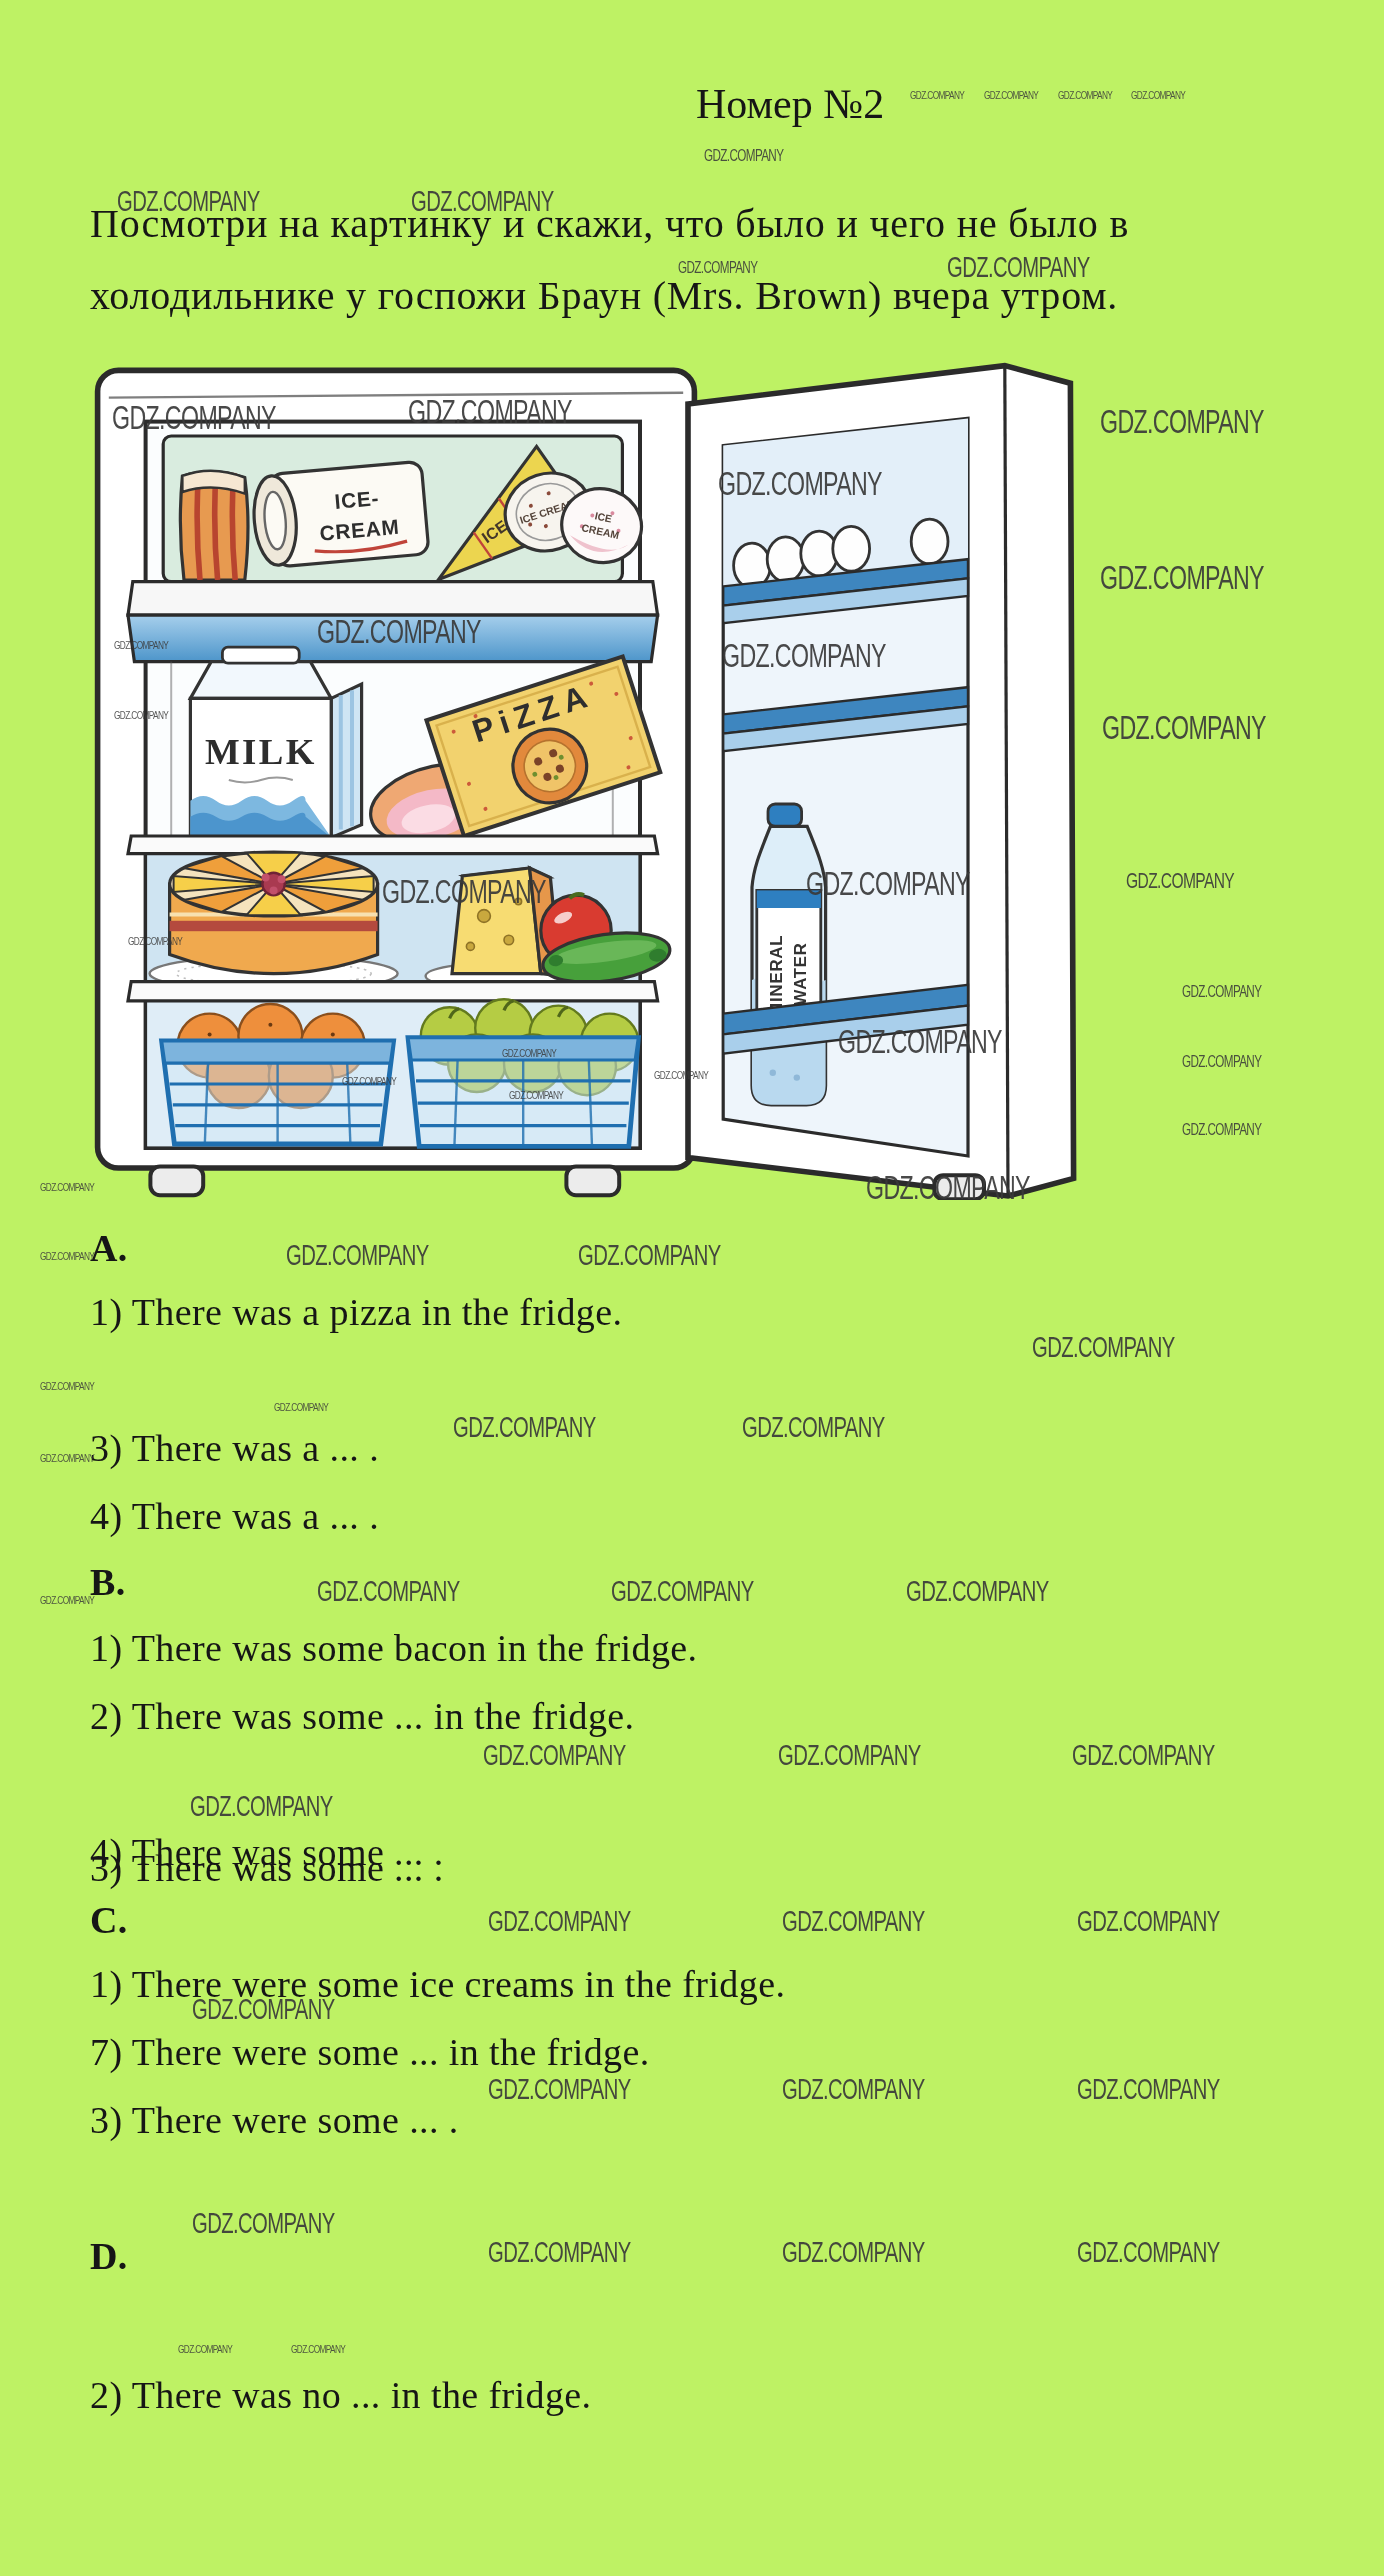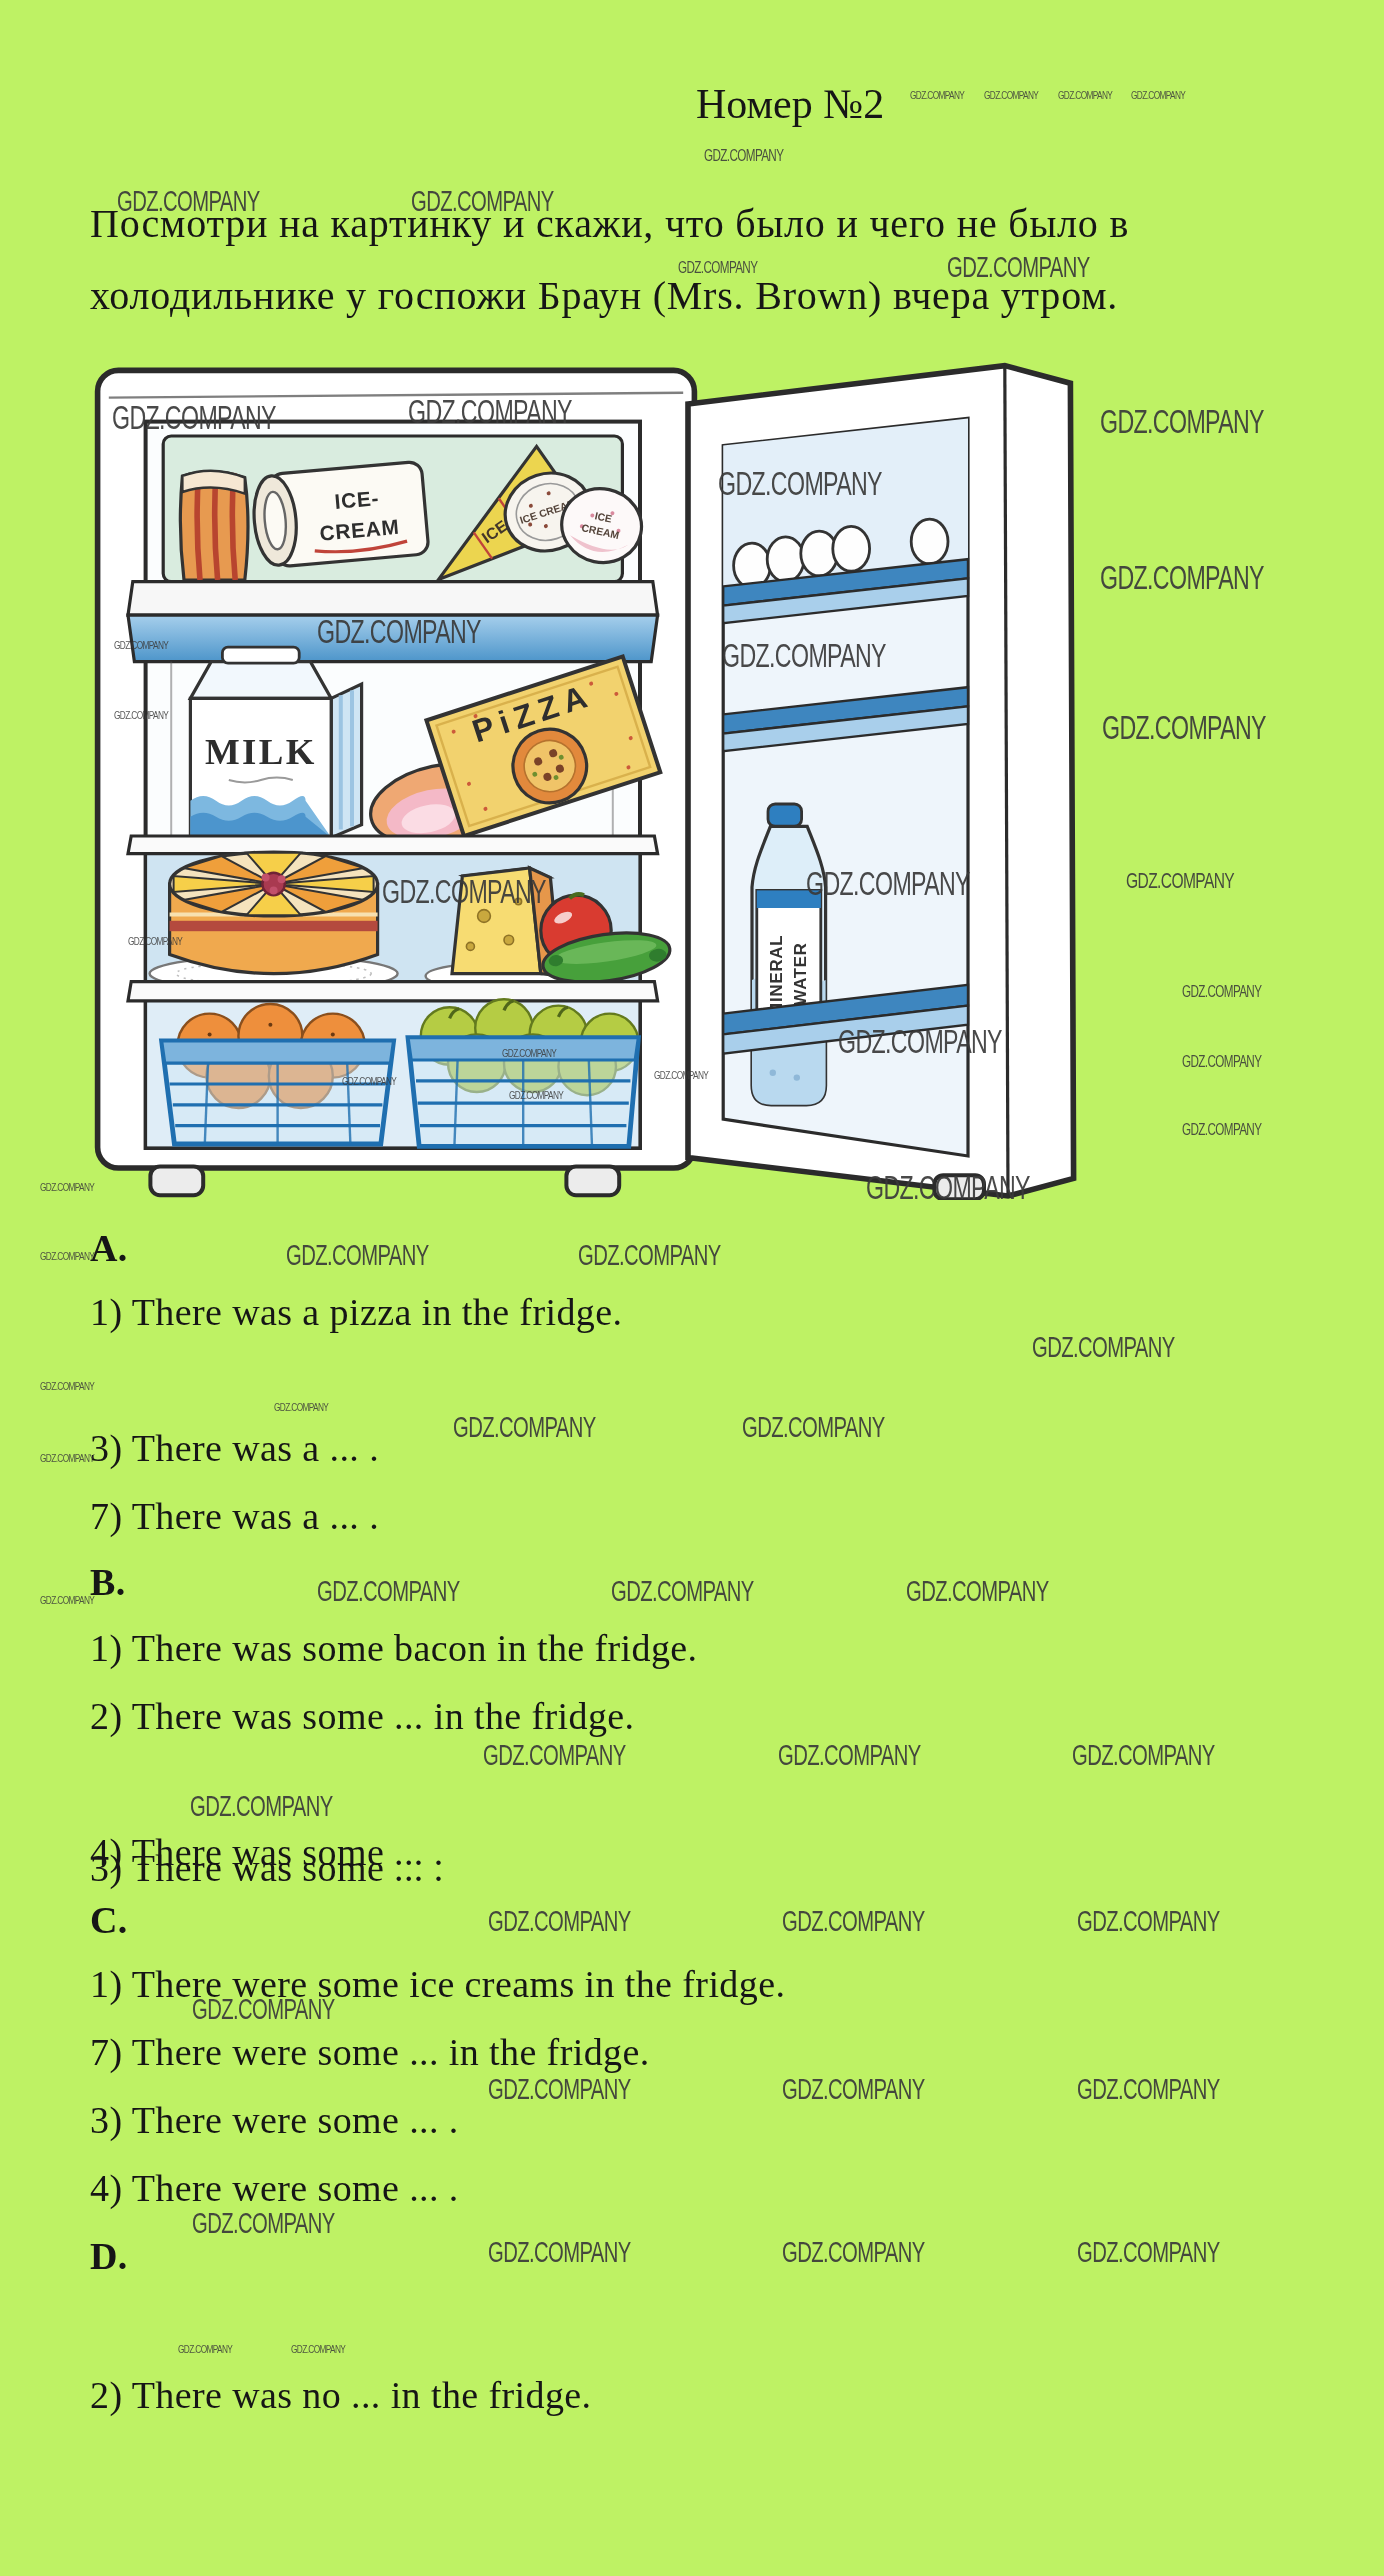--- a/index.html
+++ b/index.html
@@ -262,33 +262,32 @@
         <polygon points="794,822 1100,786 1100,812 794,848" fill="#3e86bf" stroke="#2b2b2b" stroke-width="3"></polygon>
         <polygon points="794,848 1100,812 1100,836 794,872" fill="#a9cfeb" stroke="#2b2b2b" stroke-width="3"></polygon>
         <rect x="1058" y="1024" width="62" height="30" rx="11" fill="#ececec" stroke="#2b2b2b" stroke-width="5"></rect>
       </g>
     </svg>
   </div>
 
   <div class="txt section-letter" style="top:1226px">A.</div>
   <div class="txt" style="top:1290px">1) There was a pizza in the fridge.</div>
   <div class="txt" style="top:1426px">3) There was a ... .</div>
-  <div class="txt" style="top:1494px">7) There was a ... .</div>
+  <div class="txt" style="top:1494px">4) There was a ... .</div>
 
   <div class="txt section-letter" style="top:1560px">B.</div>
   <div class="txt" style="top:1626px">1) There was some bacon in the fridge.</div>
   <div class="txt" style="top:1694px">2) There was some ... in the fridge.</div>
   <div class="txt" style="top:1846px">3) There was some ... .</div>
   <div class="txt" style="top:1830px">4) There was some ... .</div>
 
   <div class="txt section-letter" style="top:1898px">C.</div>
   <div class="txt" style="top:1962px">1) There were some ice creams in the fridge.</div>
   <div class="txt" style="top:2030px">7) There were some ... in the fridge.</div>
   <div class="txt" style="top:2098px">3) There were some ... .</div>
-  <div class="txt" style="top:2166px">4) There were some ... .</div>
 
   <div class="txt section-letter" style="top:2234px">D.</div>
   <div class="txt" style="top:2373px">2) There was no ... in the fridge.</div>
 
   <div id="watermarks">
       <div class="wm wm-xs" style="left: 910px; top: 90px; color: rgb(58, 58, 58);">GDZ.COMPANY</div>
       <div class="wm wm-xs" style="left: 984px; top: 90px; color: rgb(58, 58, 58);">GDZ.COMPANY</div>
       <div class="wm wm-xs" style="left: 1058px; top: 90px; color: rgb(58, 58, 58);">GDZ.COMPANY</div>
       <div class="wm wm-xs" style="left: 1131px; top: 90px; color: rgb(58, 58, 58);">GDZ.COMPANY</div>
       <div class="wm wm-s" style="left: 704px; top: 146px; color: rgb(58, 58, 58);">GDZ.COMPANY</div>

